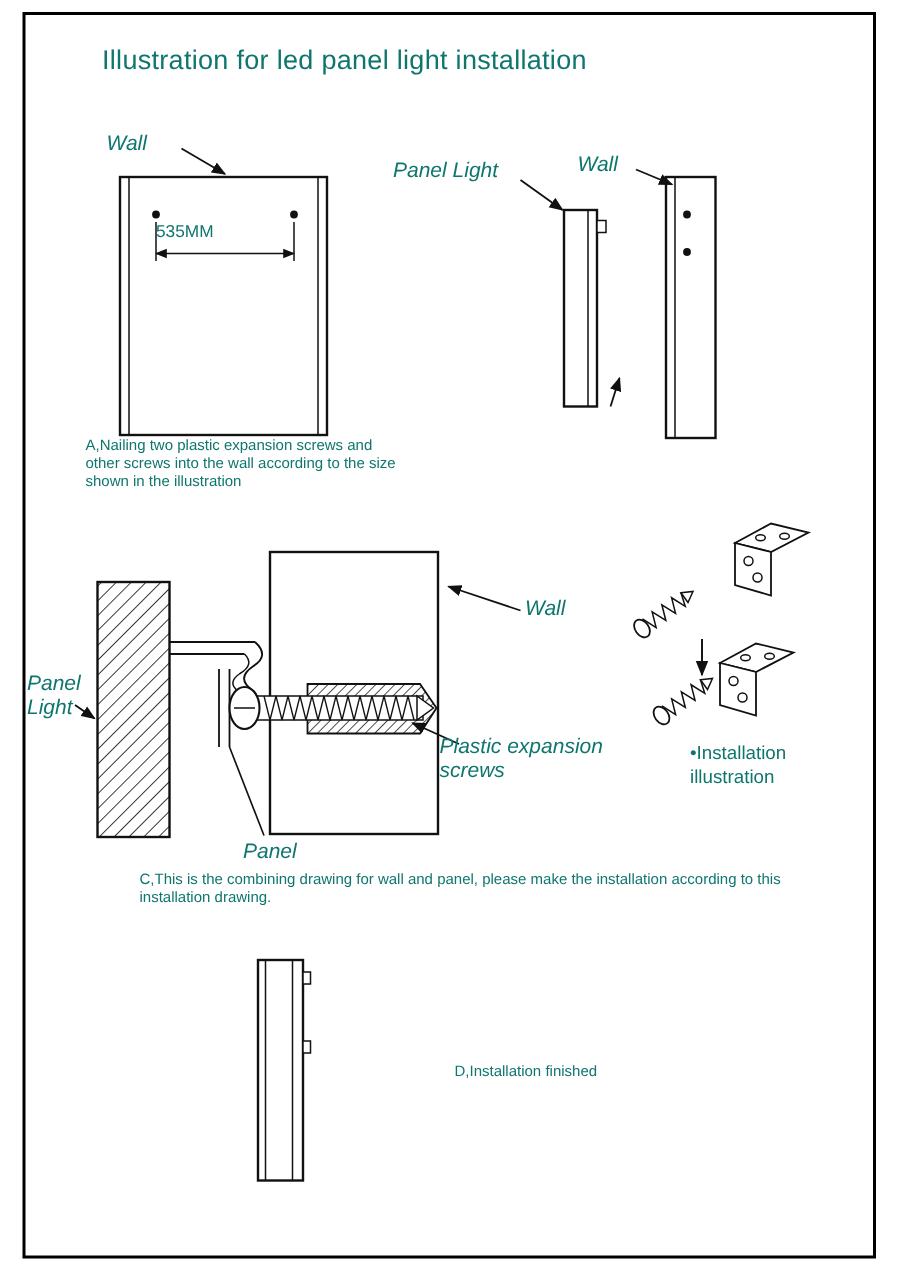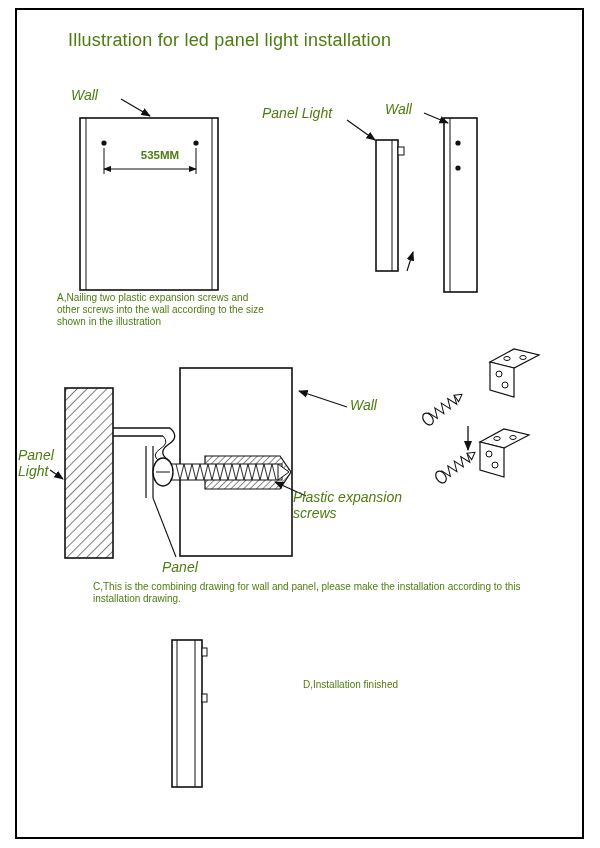--- a/index.html
+++ b/index.html
@@ -5,38 +5,38 @@
   html, body { margin: 0; padding: 0; background: #ffffff; }
   .page {
     position: relative; width: 600px; height: 848px; background: #ffffff;
     font-family: "Liberation Sans", sans-serif; color: #111; overflow: hidden;
   }
   .frame {
     position: absolute; left: 15px; top: 8px; width: 569px; height: 831px;
     border: 2px solid #000; box-sizing: border-box;
   }
   .art { position: absolute; left: 0; top: 0; }
-  .txt { position: absolute; color: #4d7c0f; white-space: normal; }
+  .txt { position: absolute; color: #0f766e; white-space: normal; }
   .title    { left: 68px;  top: 30px;  font-size: 18px; letter-spacing: .2px; }
   .subtitle { left: 344px; top: 59px;  font-size: 20px; }
   .lbl { font-size: 14px; font-style: italic; }
   .cap { font-size: 10px; line-height: 1.22; }
   .wall-a    { left: 71px;  top: 87px; }
-  .dim       { left: 104px; top: 149px; width: 112px; text-align: center; font-size: 11.5px; font-weight: bold; }
+  .dim       { left: 104px; top: 149px; width: 112px; font-size: 11.5px; }
   .cap-a     { left: 57px;  top: 292px; width: 214px; }
   .panel-b   { left: 262px; top: 105px; }
   .wall-b    { left: 385px; top: 101px; }
   .cap-b     { left: 308px; top: 296px; width: 242px; }
   .panel-c   { left: 18px;  top: 447px; width: 56px; }
   .wall-c    { left: 350px; top: 397px; }
   .expan-c   { left: 293px; top: 489px; width: 140px; }
   .screw-c   { left: 162px; top: 559px; }
   .brkt-c    { left: 460px; top: 495px; width: 88px; font-size: 12.5px; line-height: 1.25; }
   .cap-c     { left: 93px;  top: 581px; width: 448px; }
-  .cap-d     { left: 303px; top: 679px; }
+  .cap-d     { left: 303px; top: 709px; }
 </style>
 </head>
 <body>
 
 <div class="page">
 
   <div class="frame"></div>
 
   <svg class="art" width="600" height="848" viewBox="0 0 600 848">
     <defs>
@@ -154,16 +154,17 @@
   <div class="txt dim">535MM</div>
   <div class="txt cap cap-a">A,Nailing two plastic expansion screws and other screws into the wall according to the size shown in the illustration</div>
 
   <div class="txt lbl panel-b">Panel Light</div>
   <div class="txt lbl wall-b">Wall</div>
 
   <div class="txt lbl panel-c">Panel Light</div>
   <div class="txt lbl wall-c">Wall</div>
   <div class="txt lbl expan-c">Plastic expansion screws</div>
   <div class="txt lbl screw-c">Panel</div>
+  <div class="txt brkt-c">•Installation illustration</div>
   <div class="txt cap cap-c">C,This is the combining drawing for wall and panel, please make the installation according to this installation drawing.</div>
 
   <div class="txt cap cap-d">D,Installation finished</div>
 </div>
 
 </body></html>

